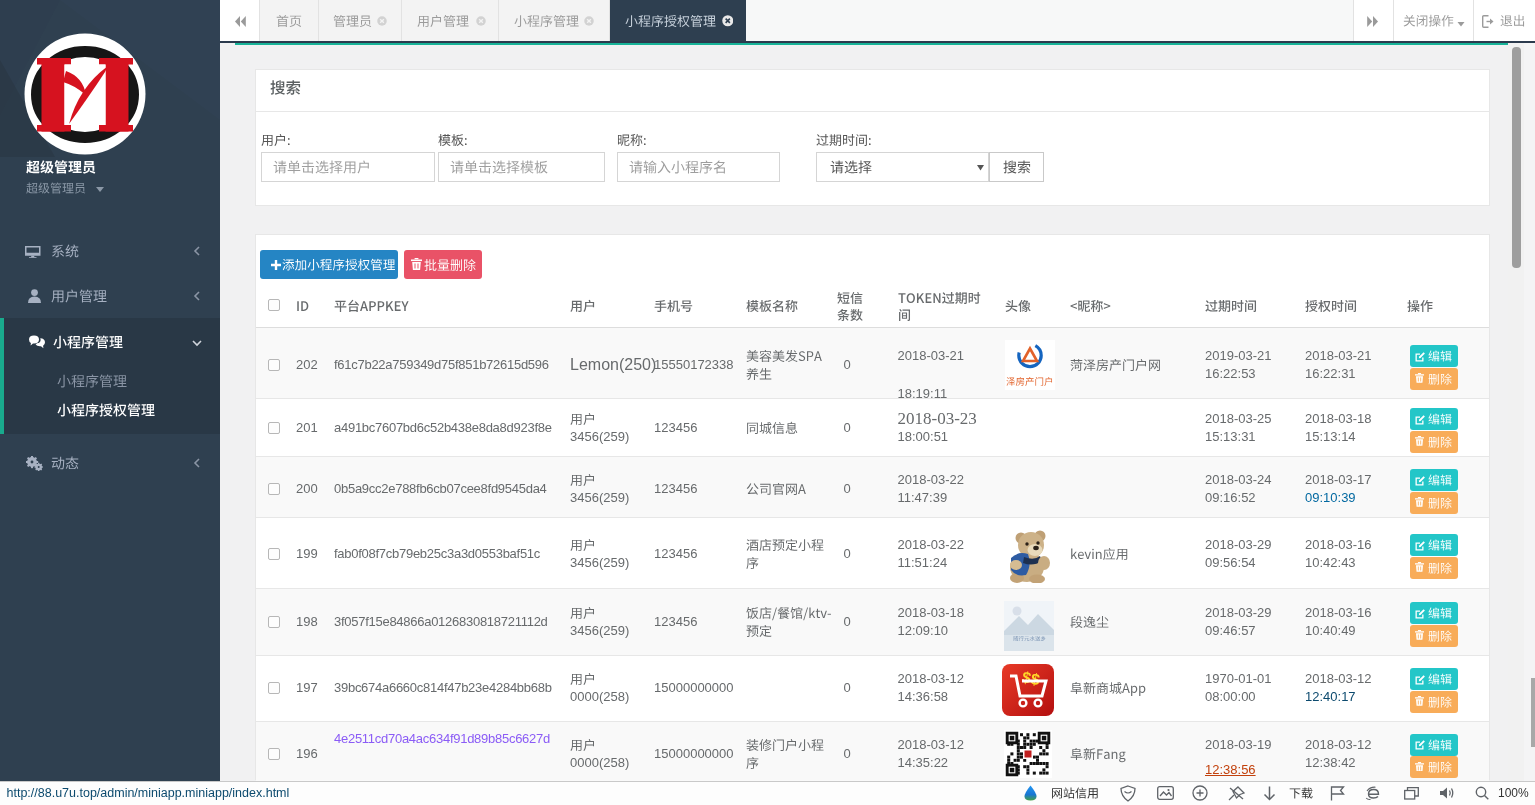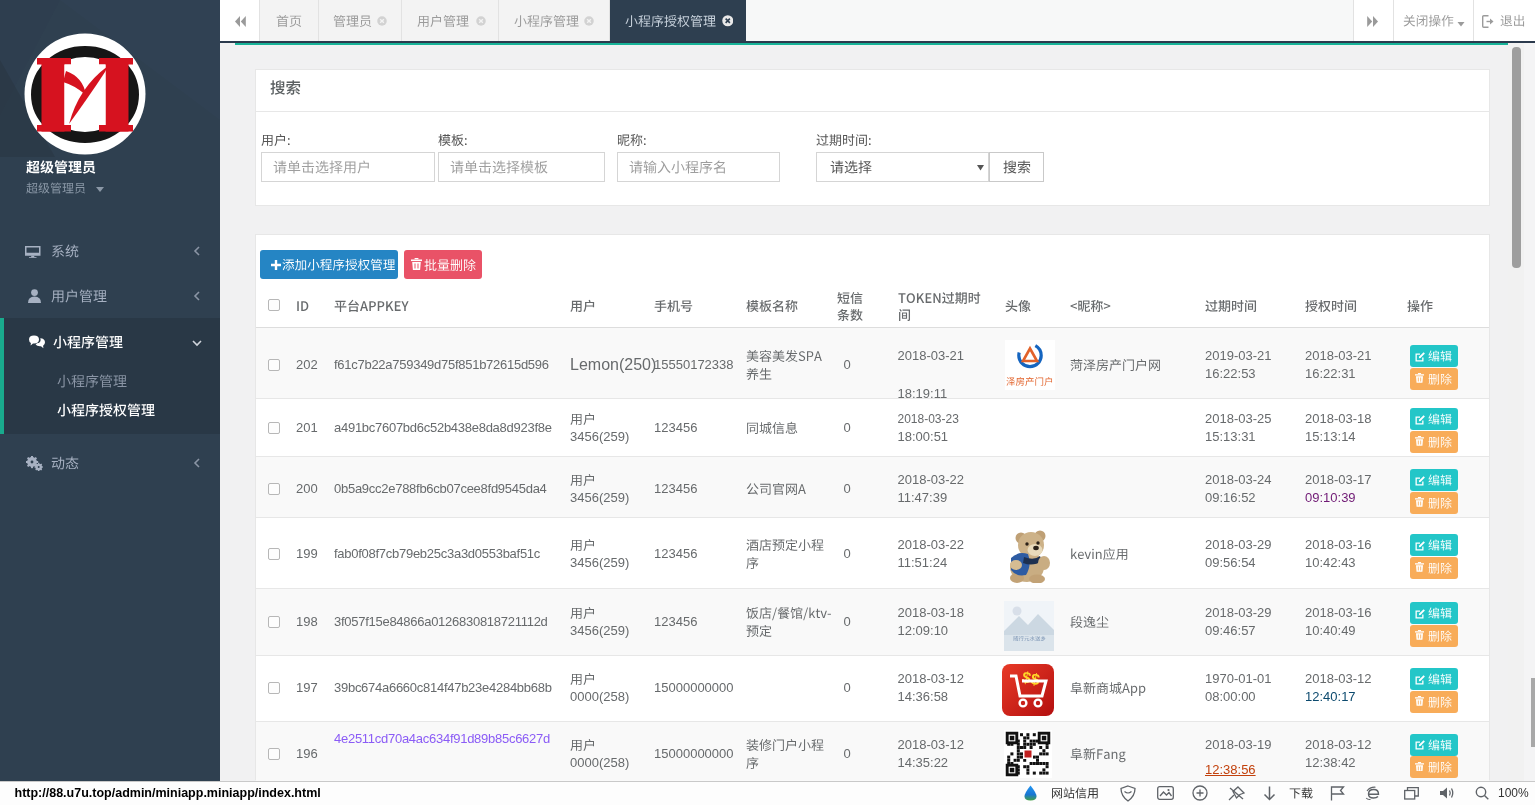--- a/index.html
+++ b/index.html
@@ -634,21 +634,21 @@
   </svg>
 <div style="position:absolute;left:570.0px;top:427.2px;font-family:'Liberation Sans',sans-serif;font-size:13.0px;font-weight:normal;color:#676a6c;white-space:nowrap;line-height:20px;">3456(259)</div>
 <div style="position:absolute;left:654.0px;top:418.2px;font-family:'Liberation Sans',sans-serif;font-size:13.0px;font-weight:normal;color:#676a6c;white-space:nowrap;line-height:20px;">123456</div>
 <svg style="position:absolute;left:746.0px;top:415.0px;overflow:visible" width="54" height="26" fill="#676a6c">
     <use href="#g115" transform="translate(0.0 17.9) scale(0.01300 -0.01300)"></use>
     <use href="#g116" transform="translate(13.0 17.9) scale(0.01300 -0.01300)"></use>
     <use href="#g117" transform="translate(26.0 17.9) scale(0.01300 -0.01300)"></use>
     <use href="#g118" transform="translate(39.0 17.9) scale(0.01300 -0.01300)"></use>
   </svg>
 <div style="position:absolute;left:843.5px;top:418.2px;font-family:'Liberation Sans',sans-serif;font-size:13.0px;font-weight:normal;color:#676a6c;white-space:nowrap;line-height:20px;">0</div>
-<div style="position:absolute;left:897.5px;top:409.2px;font-family:Liberation Sans, sans-serif;font-size:12px;font-weight:normal;color:#676a6c;white-space:nowrap;line-height:20px;">2018-03-23</div>
+<div style="position:absolute;left:897.5px;top:409.2px;font-family:Liberation Serif, serif;font-size:17px;font-weight:normal;color:#676a6c;white-space:nowrap;line-height:20px;">2018-03-23</div>
 <div style="position:absolute;left:897.5px;top:427.2px;font-family:'Liberation Sans',sans-serif;font-size:13.0px;font-weight:normal;color:#676a6c;white-space:nowrap;line-height:20px;">18:00:51</div>
 <div style="position:absolute;left:1205.0px;top:409.2px;font-family:'Liberation Sans',sans-serif;font-size:13.0px;font-weight:normal;color:#676a6c;white-space:nowrap;line-height:20px;">2018-03-25</div>
 <div style="position:absolute;left:1205.0px;top:427.2px;font-family:'Liberation Sans',sans-serif;font-size:13.0px;font-weight:normal;color:#676a6c;white-space:nowrap;line-height:20px;">15:13:31</div>
 <div style="position:absolute;left:1305.0px;top:409.2px;font-family:'Liberation Sans',sans-serif;font-size:13.0px;font-weight:normal;color:#676a6c;white-space:nowrap;line-height:20px;">2018-03-18</div>
 <div style="position:absolute;left:1305.0px;top:427.2px;font-family:'Liberation Sans',sans-serif;font-size:13.0px;font-weight:normal;color:#676a6c;white-space:nowrap;line-height:20px;">15:13:14</div>
 <div style="position:absolute;left:1410.0px;top:408.0px;width:47.5px;height:22.0px;background:#23c6c8;border-radius:3px;"></div>
 <svg style="position:absolute;left:1415.0px;top:413.5px;width:11.0px;height:11.0px;" width="11" height="11" viewBox="0 0 11 11" fill="#fff">
     <path d="M0.5 2.5 H5 V3.8 H1.8 V9.2 H7.2 V6.5 H8.5 V10.5 H0.5 Z"></path>
     <path d="M4.2 5.6 L8.6 1.2 L9.9 2.5 L5.5 6.9 L3.8 7.3 Z"></path>
   </svg>
@@ -683,21 +683,21 @@
     <use href="#g121" transform="translate(26.0 17.9) scale(0.01300 -0.01300)"></use>
     <use href="#g112" transform="translate(39.0 17.9) scale(0.01300 -0.01300)"></use>
     <use href="#g104" transform="translate(52.0 17.9) scale(0.01300 -0.01300)"></use>
   </svg>
 <div style="position:absolute;left:843.5px;top:479.2px;font-family:'Liberation Sans',sans-serif;font-size:13.0px;font-weight:normal;color:#676a6c;white-space:nowrap;line-height:20px;">0</div>
 <div style="position:absolute;left:897.5px;top:470.2px;font-family:'Liberation Sans',sans-serif;font-size:13.0px;font-weight:normal;color:#676a6c;white-space:nowrap;line-height:20px;">2018-03-22</div>
 <div style="position:absolute;left:897.5px;top:488.2px;font-family:'Liberation Sans',sans-serif;font-size:13.0px;font-weight:normal;color:#676a6c;white-space:nowrap;line-height:20px;">11:47:39</div>
 <div style="position:absolute;left:1205.0px;top:470.2px;font-family:'Liberation Sans',sans-serif;font-size:13.0px;font-weight:normal;color:#676a6c;white-space:nowrap;line-height:20px;">2018-03-24</div>
 <div style="position:absolute;left:1205.0px;top:488.2px;font-family:'Liberation Sans',sans-serif;font-size:13.0px;font-weight:normal;color:#676a6c;white-space:nowrap;line-height:20px;">09:16:52</div>
 <div style="position:absolute;left:1305.0px;top:470.2px;font-family:'Liberation Sans',sans-serif;font-size:13.0px;font-weight:normal;color:#676a6c;white-space:nowrap;line-height:20px;">2018-03-17</div>
-<div style="position:absolute;left:1305.0px;top:488.2px;font-family:'Liberation Sans',sans-serif;font-size:13.0px;font-weight:normal;color:#701a75;white-space:nowrap;line-height:20px;">09:10:39</div>
+<div style="position:absolute;left:1305.0px;top:488.2px;font-family:'Liberation Sans',sans-serif;font-size:13.0px;font-weight:normal;color:#0369a1;white-space:nowrap;line-height:20px;">09:10:39</div>
 <div style="position:absolute;left:1410.0px;top:469.0px;width:47.5px;height:22.0px;background:#23c6c8;border-radius:3px;"></div>
 <svg style="position:absolute;left:1415.0px;top:474.5px;width:11.0px;height:11.0px;" width="11" height="11" viewBox="0 0 11 11" fill="#fff">
     <path d="M0.5 2.5 H5 V3.8 H1.8 V9.2 H7.2 V6.5 H8.5 V10.5 H0.5 Z"></path>
     <path d="M4.2 5.6 L8.6 1.2 L9.9 2.5 L5.5 6.9 L3.8 7.3 Z"></path>
   </svg>
 <svg style="position:absolute;left:1428.0px;top:468.0px;overflow:visible" width="26" height="24" fill="#ffffff">
     <use href="#g113" transform="translate(0.0 16.6) scale(0.01200 -0.01200)"></use>
     <use href="#g114" transform="translate(12.0 16.6) scale(0.01200 -0.01200)"></use>
   </svg>
 <div style="position:absolute;left:1410.0px;top:491.5px;width:47.5px;height:22.0px;background:#f8ac59;border-radius:3px;"></div>
@@ -1057,21 +1057,21 @@
 <svg style="position:absolute;left:1415.0px;top:761.5px;width:9.0px;height:9.8px;" width="9" height="9" viewBox="0 0 11 12" fill="#fff">
     <rect x="0" y="1.5" width="11" height="1.6"></rect>
     <rect x="3.6" y="0" width="3.8" height="1.2"></rect>
     <path d="M1.2 4 h8.6 l-0.7 8 h-7.2 z M3.5 5.5 v5 h1 v-5 z M6.5 5.5 v5 h1 v-5 z"></path>
   </svg>
 <svg style="position:absolute;left:1428.0px;top:755.0px;overflow:visible" width="26" height="24" fill="#ffffff">
     <use href="#g61" transform="translate(0.0 16.6) scale(0.01200 -0.01200)"></use>
     <use href="#g62" transform="translate(12.0 16.6) scale(0.01200 -0.01200)"></use>
   </svg>
 <div style="position:absolute;left:0.0px;top:781.0px;width:1535.0px;height:24.0px;background:#fdfdfd;border-top:1px solid #c9c9c9;box-sizing:border-box;"></div>
-<div style="position:absolute;left:6.5px;top:784.4px;font-family:'Liberation Sans',sans-serif;font-size:12.5px;font-weight:bold;color:#000000;white-space:nowrap;line-height:19px;margin-left:8px;">http://88.u7u.top/admin/miniapp.miniapp/index.html</div>
+<div style="position:absolute;left:6.5px;top:784.4px;font-family:'Liberation Sans',sans-serif;font-size:12.5px;font-weight:normal;color:#0c4a6e;white-space:nowrap;line-height:19px;">http://88.u7u.top/admin/miniapp.miniapp/index.html</div>
 <svg style="position:absolute;left:1024.0px;top:785.0px;width:13.0px;height:16.0px;" width="13" height="16" viewBox="0 0 13 16">
     <defs>
       <linearGradient id="dropg" x1="0" y1="0" x2="0" y2="1">
         <stop offset="0" stop-color="#2196f3"></stop>
         <stop offset="0.6" stop-color="#1976d2"></stop>
         <stop offset="1" stop-color="#43a047"></stop>
       </linearGradient>
     </defs>
     <path d="M6.5 0.5 Q12.5 8 12.5 11.5 Q12.5 15.5 6.5 15.5 Q0.5 15.5 0.5 11.5 Q0.5 8 6.5 0.5 Z" fill="url(#dropg)"></path>
   </svg>

